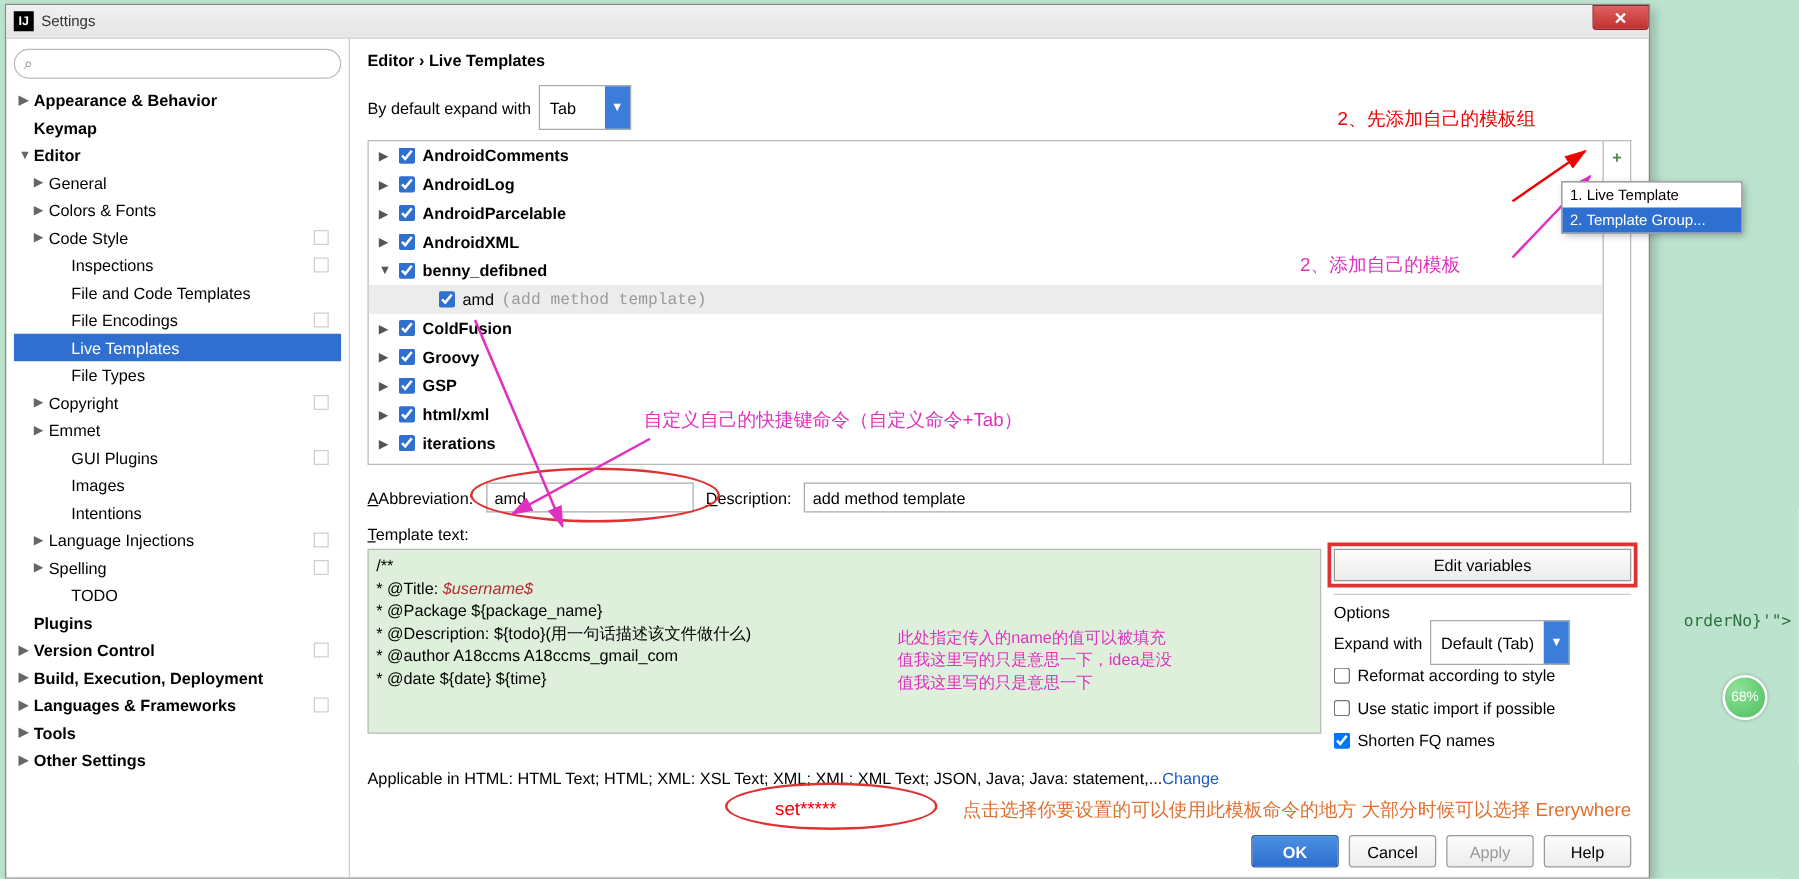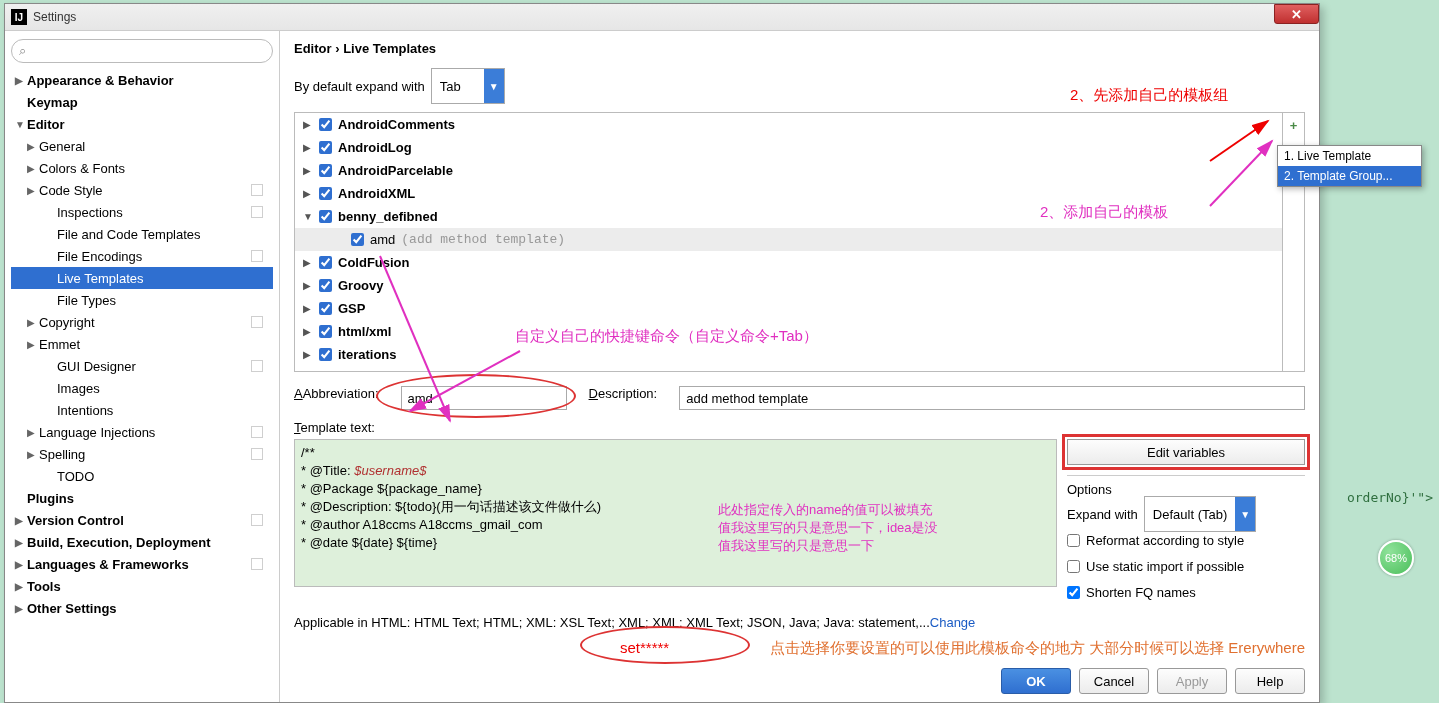--- a/index.html
+++ b/index.html
@@ -36,42 +36,42 @@
 .list .lrow { display: flex; align-items: center; height: 23px; padding-left: 8px; gap: 6px; }
 .list .lrow.sel { background: #ececec; }
 .list .lrow .tri { width: 10px; font-size: 10px; color: #555; }
 .list .lrow input[type=checkbox]{ accent-color: #2f6fd0; }
 .list .lrow .txt { font-weight: bold; }
 .list .lrow .hint { color: #999; font-weight: normal; font-family: Liberation Mono, monospace; }
 .sidebtns { width: 22px; display: flex; flex-direction: column; border-top: 1px solid #bbb; border-right: 1px solid #bbb; border-bottom: 1px solid #bbb; }
 .sidebtns .b { height: 25px; display: flex; align-items: center; justify-content: center; color: #4a8a46; font-weight: bold; cursor: pointer; }
 .sidebtns .b.minus { color: #888; }
 .sidebtns .b.copy { color: #888; font-size: 11px; }
-.fields { display: flex; gap: 22px; margin-top: 14px; position: relative; }
+.fields { display: flex; align-items: center; gap: 10px; margin-top: 14px; position: relative; }
 .fields label { }
 .fields input[type=text] { height: 24px; border: 1px solid #aaa; padding: 0 6px; }
 #abbrev { width: 166px; }
 #desc { flex: 1; }
 .ellipse { position: absolute; border: 2px solid #d33; border-radius: 50%; pointer-events: none; }
 .tmpl-label { margin-top: 10px; }
 .lower { display: flex; gap: 10px; margin-top: 4px; }
 .codebox { flex: 1; background: #def0db; border: 1px solid #bbb; font-family: Consolas, monospace; font-size: 13px; padding: 4px 6px; line-height: 18px; height: 148px; overflow: hidden; }
 .codebox .var { color: #b03030; font-style: italic; font-weight: normal; }
 .rightcol { width: 238px; }
 .editvars { display: block; width: 100%; height: 26px; border: 1px solid #999; background: linear-gradient(#fdfdfd,#ececec); outline: 3px solid #d33; outline-offset: 2px; margin-bottom: 10px; cursor: pointer; }
 .options { border-top: 1px solid #ccc; padding-top: 6px; }
 .options .hdr { margin-bottom: 6px; }
 .options .optrow { display: flex; align-items: center; gap: 6px; margin-bottom: 4px; height: 22px; }
 .applic { margin-top: 8px; font-size: 13px; }
 .applic a { color: #1a5bc4; text-decoration: none; }
 .footer { position: absolute; bottom: 8px; right: 14px; display: flex; gap: 8px; }
 .footer button { width: 70px; height: 26px; border: 1px solid #999; background: linear-gradient(#fdfdfd,#ececec); border-radius: 3px; cursor: pointer; }
 .footer button.primary { background: linear-gradient(#4a90e2,#2f6fd0); color: #fff; border-color: #2a5da8; font-weight: bold; }
 .footer button:disabled { color: #999; }
-.popup { position: absolute; left: 1277px; top: 145px; width: 145px; background: #fff; border: 1px solid #888; box-shadow: 2px 2px 6px rgba(0,0,0,.3); z-index: 5; }
+.popup { position: absolute; left: 1249px; top: 145px; width: 145px; background: #fff; border: 1px solid #888; box-shadow: 2px 2px 6px rgba(0,0,0,.3); z-index: 5; }
 .popup .prow { height: 20px; display: flex; align-items: center; padding: 0 6px; font-size: 12px; }
 .popup .prow.sel { background: #2f6fd0; color: #fff; }
 
 .anno { position: absolute; color: #ee0000; font-size: 15px; pointer-events: none; font-family: "Microsoft YaHei", sans-serif; }
 .anno.pink { color: #e030c0; }
 .anno.orange { color: #e07030; }
 svg.arrows { position: absolute; left: 0; top: 0; pointer-events: none; }
 .underline { text-decoration: underline; }
 
 .bg-badge { position: absolute; right: 25px; top: 540px; width: 36px; height: 36px; border-radius: 50%; background: radial-gradient(circle at 30% 30%, #8fe29a, #4bbf5b); border: 2px solid #fff; color: #fff; font-size: 11px; display: flex; align-items: center; justify-content: center; box-shadow: 0 0 3px rgba(0,0,0,.3); }
@@ -147,21 +147,21 @@
             <span class="caret closed"></span>
             <span>Copyright</span>
             <span class="badge"></span>
           </div>
           <div class="row lvl1">
             <span class="caret closed"></span>
             <span>Emmet</span>
           </div>
           <div class="row lvl2">
             <span class="caret none"></span>
-            <span>GUI Designer</span>
+            <span>GUI Plugins</span>
             <span class="badge"></span>
           </div>
           <div class="row lvl2">
             <span class="caret none"></span>
             <span>Images</span>
           </div>
           <div class="row lvl2">
             <span class="caret none"></span>
             <span>Intentions</span>
           </div>

